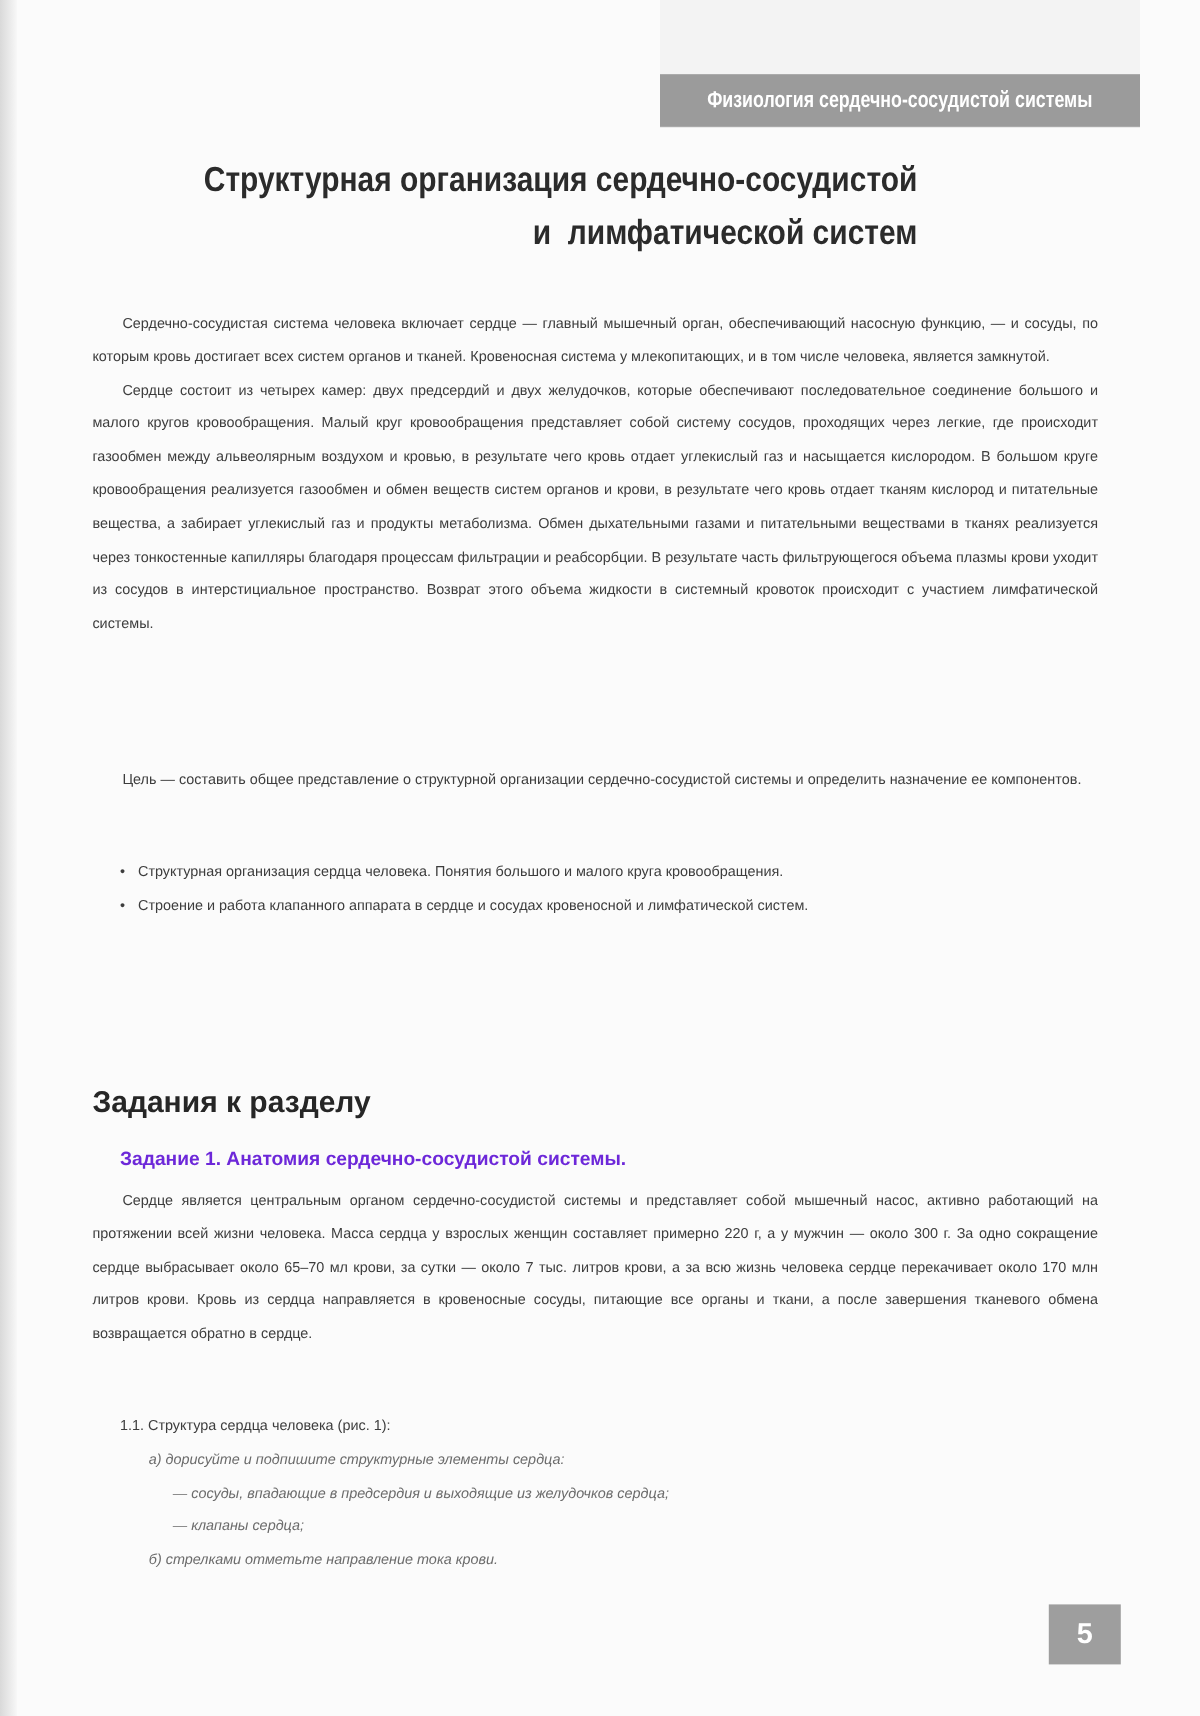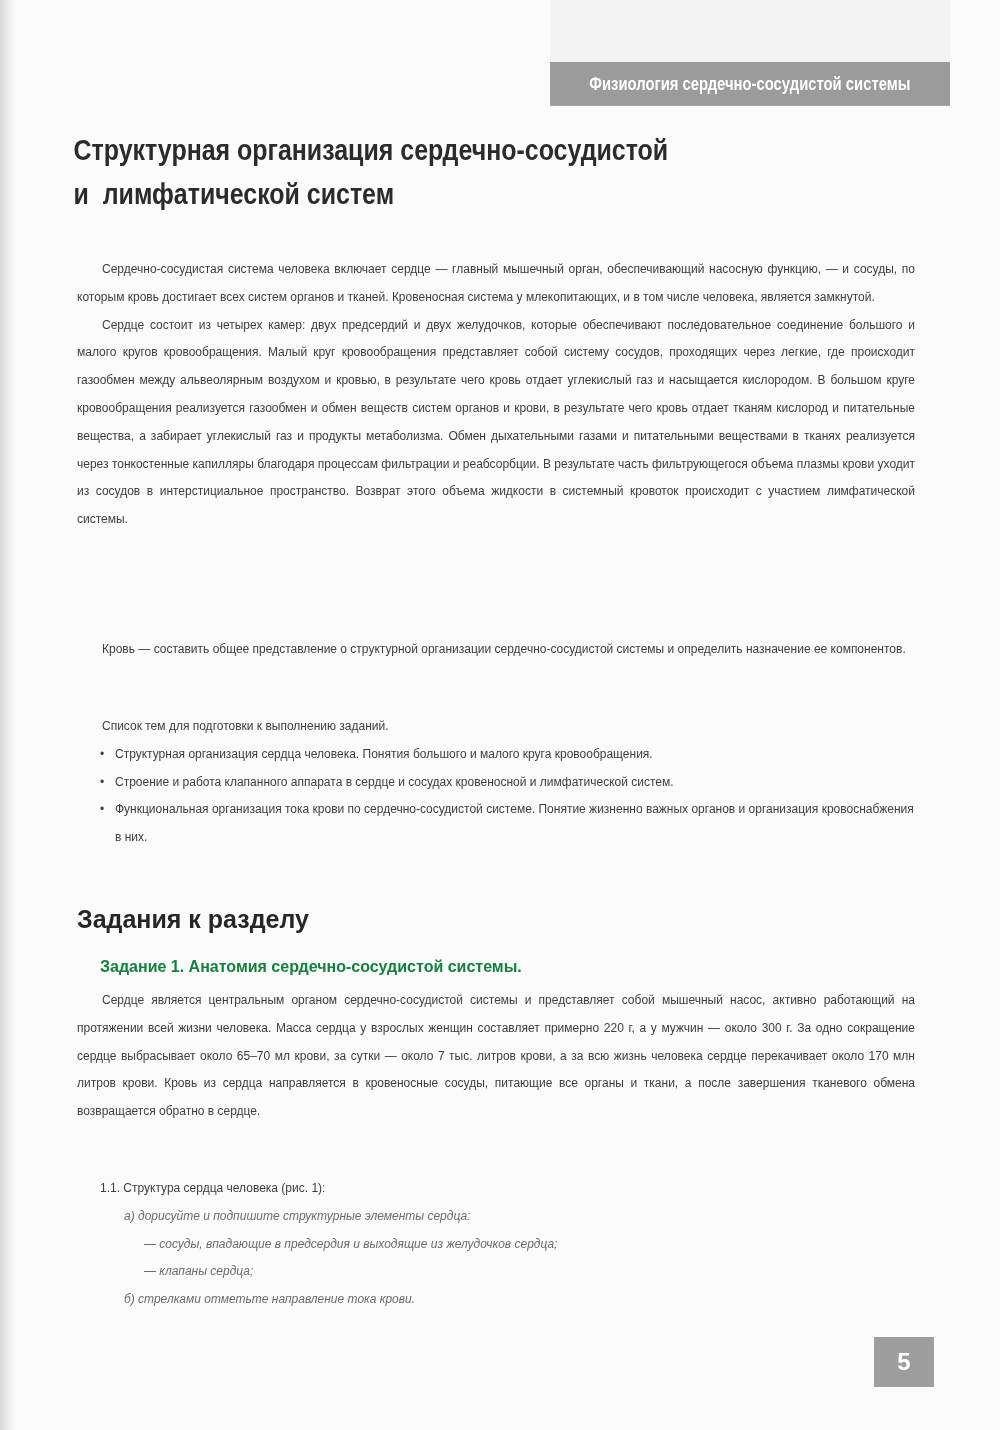--- a/index.html
+++ b/index.html
@@ -23,41 +23,41 @@
   .running-head {
     position: absolute; left: 0; top: 62px; width: 400px; height: 43px;
     background: #9b9b9b;
     display: flex; align-items: center; justify-content: center;
   }
   .running-head span {
     color: #ffffff; font-weight: bold; font-size: 19px;
     display: inline-block; transform: scaleX(0.78); white-space: nowrap;
   }
   .title {
-    position: absolute; left: 0; width: 822px; top: 128px; text-align: left; margin-left: 16px;
+    position: absolute; left: 0; width: 822px; top: 128px; text-align: right;
   }
   .title div {
     font-weight: bold; font-size: 29px; color: #2b2b2b; line-height: 44px;
     transform: scaleX(0.86);
   }
   .body-text {
     position: absolute; left: 77px; width: 838px; font-size: 12px; line-height: 27.8px;
     color: #3d3d3d;
   }
   .para { margin: 0; text-align: justify; text-indent: 25px; }
   .bullets { margin: 0; padding: 0; list-style: none; }
   .bullets li { position: relative; padding-left: 38px; }
   .bullets li::before {
     content: "•"; position: absolute; left: 23px; top: 0; color: #3d3d3d;
   }
   .h2 {
     position: absolute; left: 77px; top: 905px; font-weight: bold; font-size: 25px; color: #262626;
   }
   .h3 {
-    position: absolute; left: 100px; top: 958px; font-weight: bold; font-size: 16px; color: #15803d;
+    position: absolute; left: 100px; top: 958px; font-weight: bold; font-size: 16px; color: #6d28d9;
   }
   .italic { font-style: italic; color: #6b6b6b; }
   .page-num {
     position: absolute; left: 874px; top: 1337px; width: 60px; height: 50px;
     background: #9e9e9e; display: flex; align-items: center; justify-content: center;
   }
   .page-num span { color: #fff; font-weight: bold; font-size: 24px; }
 </style>
 </head>
 <body>
@@ -75,29 +75,27 @@
   <div>Структурная организация сердечно-сосудистой</div>
   <div style="white-space:pre;">и  лимфатической систем</div>
 </div>
 
 <div class="body-text" style="top:256px;">
   <p class="para">Сердечно-сосудистая система человека включает сердце — главный мышечный орган, обеспечивающий насосную функцию, — и сосуды, по которым кровь достигает всех систем органов и тканей. Кровеносная система у млекопитающих, и в том числе человека, является замкнутой.</p>
   <p class="para">Сердце состоит из четырех камер: двух предсердий и двух желудочков, которые обеспечивают последовательное соединение большого и малого кругов кровообращения. Малый круг кровообращения представляет собой систему сосудов, проходящих через легкие, где происходит газообмен между альвеолярным воздухом и кровью, в результате чего кровь отдает углекислый газ и насыщается кислородом. В большом круге кровообращения реализуется газообмен и обмен веществ систем органов и крови, в результате чего кровь отдает тканям кислород и питательные вещества, а забирает углекислый газ и продукты метаболизма. Обмен дыхательными газами и питательными веществами в тканях реализуется через тонкостенные капилляры благодаря процессам фильтрации и реабсорбции. В результате часть фильтрующегося объема плазмы крови уходит из сосудов в интерстициальное пространство. Возврат этого объема жидкости в системный кровоток происходит с участием лимфатической системы.</p>
 </div>
 
 <div class="body-text" style="top:636px;">
-  <p class="para">Кровь — составить общее представление о структурной организации сердечно-сосудистой системы и определить назначение ее компонентов.</p>
+  <p class="para">Цель — составить общее представление о структурной организации сердечно-сосудистой системы и определить назначение ее компонентов.</p>
 </div>
 
 <div class="body-text" style="top:713px;">
-  <p class="para">Список тем для подготовки к выполнению заданий.</p>
   <ul class="bullets">
     <li>Структурная организация сердца человека. Понятия большого и малого круга кровообращения.</li>
     <li>Строение и работа клапанного аппарата в сердце и сосудах кровеносной и лимфатической систем.</li>
-    <li>Функциональная организация тока крови по сердечно-сосудистой системе. Понятие жизненно важных органов и организация кровоснабжения в них.</li>
   </ul>
 </div>
 
 <div class="h2">Задания к разделу</div>
 <div class="h3">Задание 1. Анатомия сердечно-сосудистой системы.</div>
 
 <div class="body-text" style="top:987px;">
   <p class="para">Сердце является центральным органом сердечно-сосудистой системы и представляет собой мышечный насос, активно работающий на протяжении всей жизни человека. Масса сердца у взрослых женщин составляет примерно 220 г, а у мужчин — около 300 г. За одно сокращение сердце выбрасывает около 65–70 мл крови, за сутки — около 7 тыс. литров крови, а за всю жизнь человека сердце перекачивает около 170 млн литров крови. Кровь из сердца направляется в кровеносные сосуды, питающие все органы и ткани, а после завершения тканевого обмена возвращается обратно в сердце.</p>
 </div>
 

